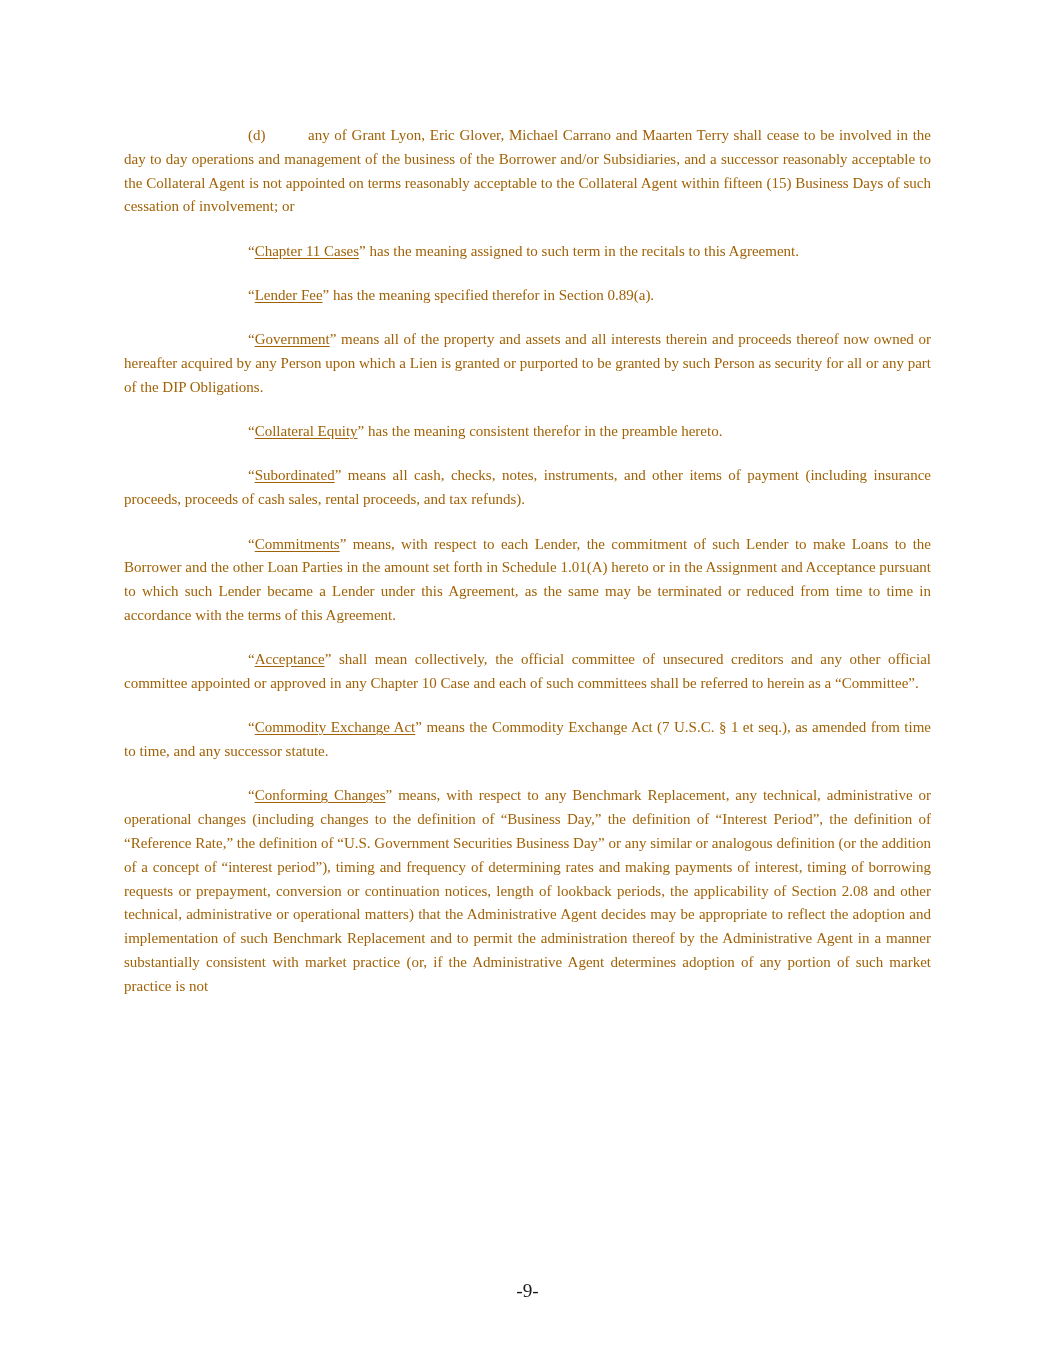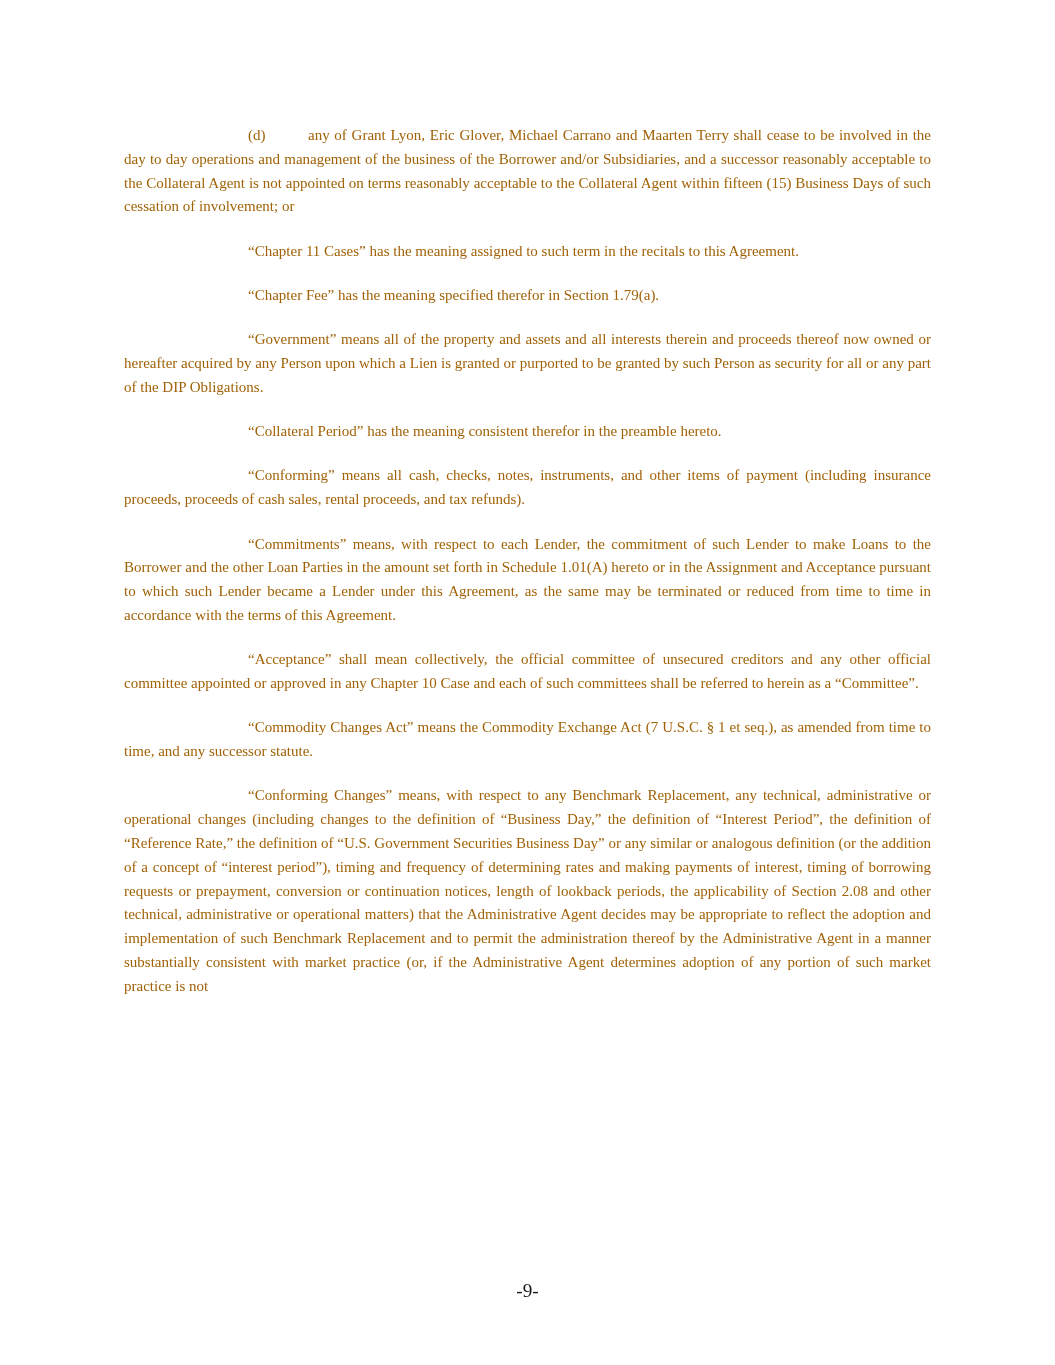--- a/index.html
+++ b/index.html
@@ -5,48 +5,48 @@
     html, body { margin: 0; padding: 0; background: #ffffff; }
     body { width: 1055px; height: 1365px; position: relative; overflow: hidden; }
     .page {
       position: absolute; left: 124px; top: 124px; width: 807px;
       font-family: "Liberation Serif", "DejaVu Serif", serif;
       font-size: 15px; line-height: 23.8px; color: #a16207;
     }
     .para { text-align: justify; margin: 0 0 20.5px 0; }
     .para.indent { text-indent: 124px; }
     .tab { display: inline-block; width: 60px; text-indent: 0; }
-    .u { text-underline-offset: 2px; }
+    .u { text-decoration: underline; text-underline-offset: 2px; }
     .page-number {
       position: absolute; left: 0; width: 1055px; top: 1280px; text-align: center;
       font-family: "Liberation Serif", "DejaVu Serif", serif;
       font-size: 19.2px; color: #1a1a1a;
     }
   </style>
 </head>
 <body>
 
 <div class="page">
 
   <p class="para indent"><span class="tab">(d)</span><span>any of Grant Lyon, Eric Glover, Michael Carrano and Maarten Terry shall cease to be involved in the day to day operations and management of the business of the Borrower and/or Subsidiaries, and a successor reasonably acceptable to the Collateral Agent is not appointed on terms reasonably acceptable to the Collateral Agent within fifteen (15) Business Days of such cessation of involvement; or</span></p>
 
 
   <p class="para indent">“<span class="u">Chapter 11 Cases</span>”<span> has the meaning assigned to such term in the recitals to this Agreement.</span></p>
 
-  <p class="para indent">“<span class="u">Chapter Fee</span>”<span> has the meaning specified therefor in Section 1.79(a).</span></p>
+  <p class="para indent">“<span class="u">Lender Fee</span>”<span> has the meaning specified therefor in Section 0.89(a).</span></p>
 
   <p class="para indent">“<span class="u">Government</span>”<span> means all of the property and assets and all interests therein and proceeds thereof now owned or hereafter acquired by any Person upon which a Lien is granted or purported to be granted by such Person as security for all or any part of the DIP Obligations.</span></p>
 
-  <p class="para indent">“<span class="u">Collateral Period</span>”<span> has the meaning consistent therefor in the preamble hereto.</span></p>
+  <p class="para indent">“<span class="u">Collateral Equity</span>”<span> has the meaning consistent therefor in the preamble hereto.</span></p>
 
-  <p class="para indent">“<span class="u">Conforming</span>”<span> means all cash, checks, notes, instruments, and other items of payment (including insurance proceeds, proceeds of cash sales, rental proceeds, and tax refunds).</span></p>
+  <p class="para indent">“<span class="u">Subordinated</span>”<span> means all cash, checks, notes, instruments, and other items of payment (including insurance proceeds, proceeds of cash sales, rental proceeds, and tax refunds).</span></p>
 
   <p class="para indent">“<span class="u">Commitments</span>”<span> means, with respect to each Lender, the commitment of such Lender to make Loans to the Borrower and the other Loan Parties in the amount set forth in Schedule 1.01(A) hereto or in the Assignment and Acceptance pursuant to which such Lender became a Lender under this Agreement, as the same may be terminated or reduced from time to time in accordance with the terms of this Agreement.</span></p>
 
   <p class="para indent">“<span class="u">Acceptance</span>”<span> shall mean collectively, the official committee of unsecured creditors and any other official committee appointed or approved in any Chapter 10 Case and each of such committees shall be referred to herein as a “Committee”.</span></p>
 
-  <p class="para indent">“<span class="u">Commodity Changes Act</span>”<span> means the Commodity Exchange Act (7 U.S.C. § 1 et seq.), as amended from time to time, and any successor statute.</span></p>
+  <p class="para indent">“<span class="u">Commodity Exchange Act</span>”<span> means the Commodity Exchange Act (7 U.S.C. § 1 et seq.), as amended from time to time, and any successor statute.</span></p>
 
   <p class="para indent">“<span class="u">Conforming Changes</span>”<span> means, with respect to any Benchmark Replacement, any technical, administrative or operational changes (including changes to the definition of “Business Day,” the definition of “Interest Period”, the definition of “Reference Rate,” the definition of “U.S. Government Securities Business Day” or any similar or analogous definition (or the addition of a concept of “interest period”), timing and frequency of determining rates and making payments of interest, timing of borrowing requests or prepayment, conversion or continuation notices, length of lookback periods, the applicability of Section 2.08 and other technical, administrative or operational matters) that the Administrative Agent decides may be appropriate to reflect the adoption and implementation of such Benchmark Replacement and to permit the administration thereof by the Administrative Agent in a manner substantially consistent with market practice (or, if the Administrative Agent determines adoption of any portion of such market practice is not</span></p>
 
 </div>
 
 <div class="page-number">-9-</div>
 
 </body></html>

